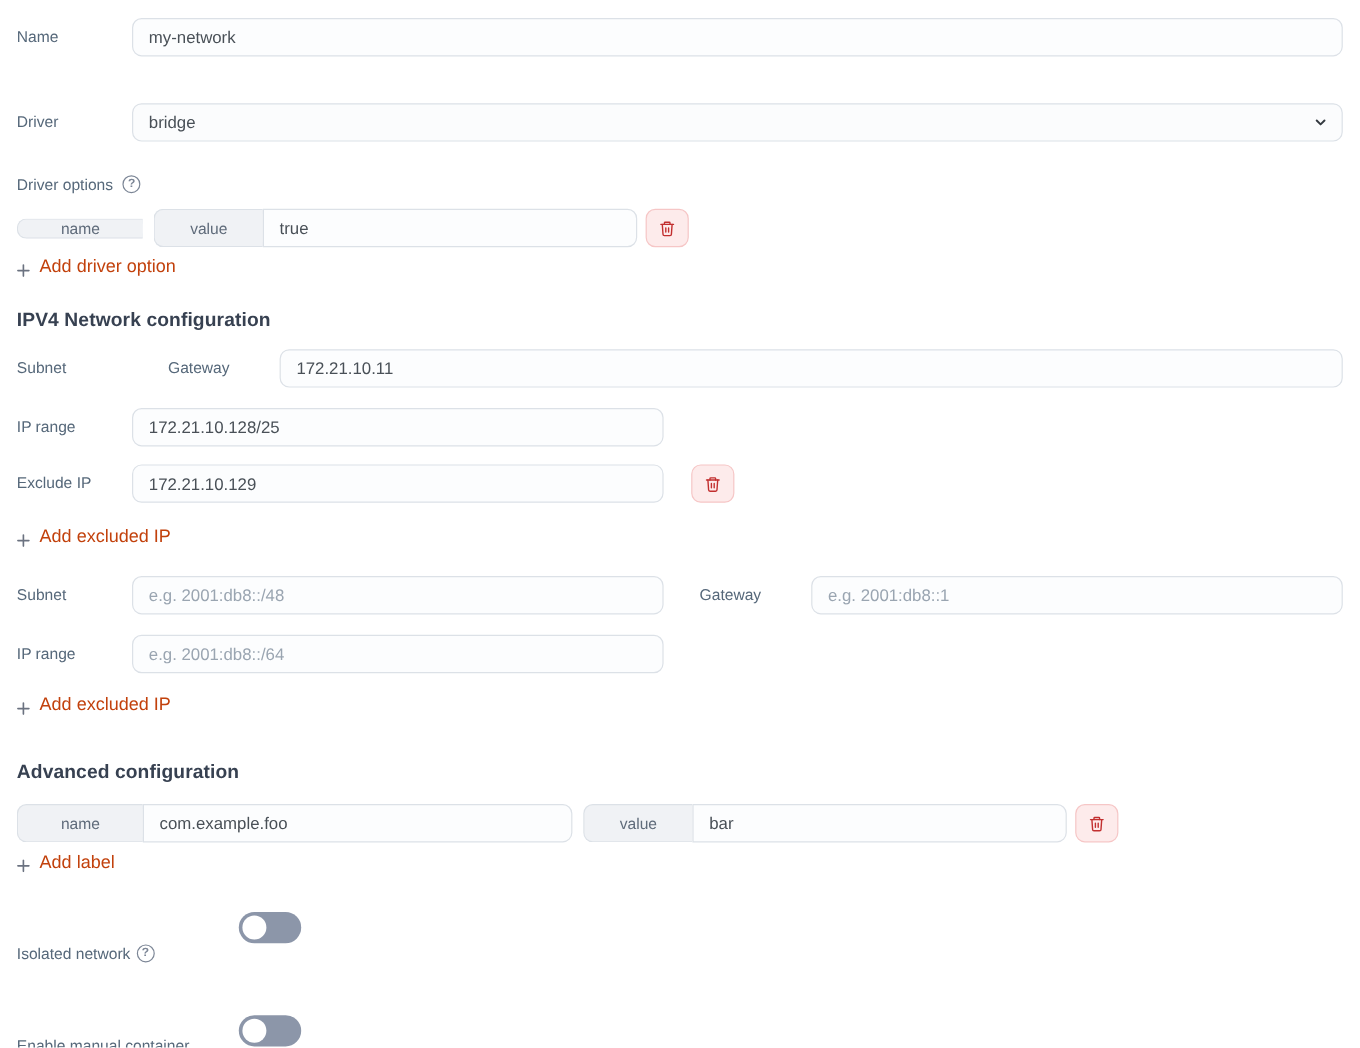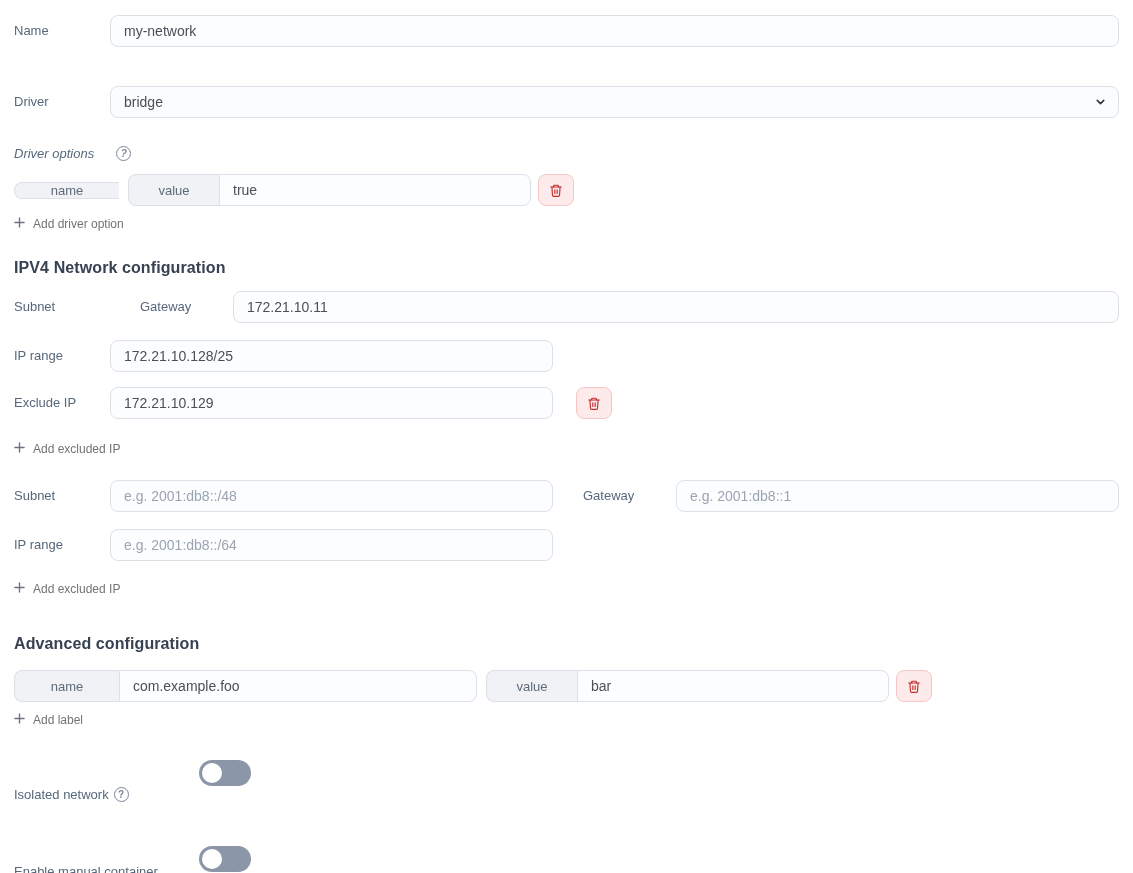--- a/index.html
+++ b/index.html
@@ -52,22 +52,22 @@
   }
 
   
   .section-heading {
     font-size: 16px; font-weight: 600; color: #374151;
     letter-spacing: .1px;
   }
 
   
   .sub-label {
-    display: flex; align-items: flex-start; gap: 22px;
-    font-size: 13px; color: #56687a; font-style: italic;
+    display: flex; align-items: flex-start; gap: 8px;
+    font-size: 13px; color: #56687a;
   }
   .q-icon {
     width: 15px; height: 15px;
     border: 1px solid #7c8696;
     border-radius: 50%;
     display: inline-flex; align-items: center; justify-content: center;
     font-size: 10px; font-weight: 700; color: #7c8696;
     flex-shrink: 0;
   }
 
@@ -97,24 +97,24 @@
     border: 1px solid #f6c6c6;
     border-radius: 8px;
     background: #fdebeb;
     color: #c22f2f;
     display: inline-flex; align-items: center; justify-content: center;
     cursor: pointer; flex-shrink: 0;
   }
 
   
   .add-link {
-    display: inline-flex; align-items: flex-start; gap: 8px;
+    display: inline-flex; align-items: flex-end; gap: 8px;
     background: none; border: none; cursor: pointer;
     font-family: "Liberation Sans", sans-serif;
-    font-size: 12px; color: #737373;
+    font-size: 15px; color: #c2410c;
     padding: 0;
   }
 
   
   .toggle-row { display: flex; align-items: center; }
   .toggle-label {
     width: 185px; flex-shrink: 0;
     font-size: 13px; color: #56687a; line-height: 1.35;
     display: flex; align-items: center; flex-wrap: wrap; gap: 5px; margin-top: 43px;
   }

